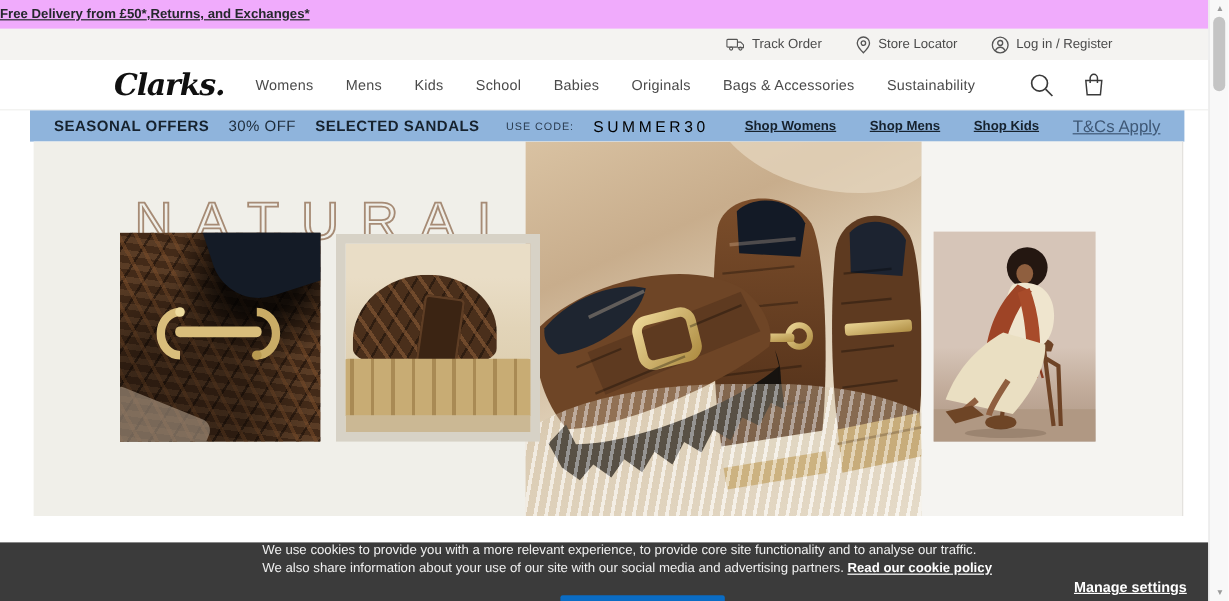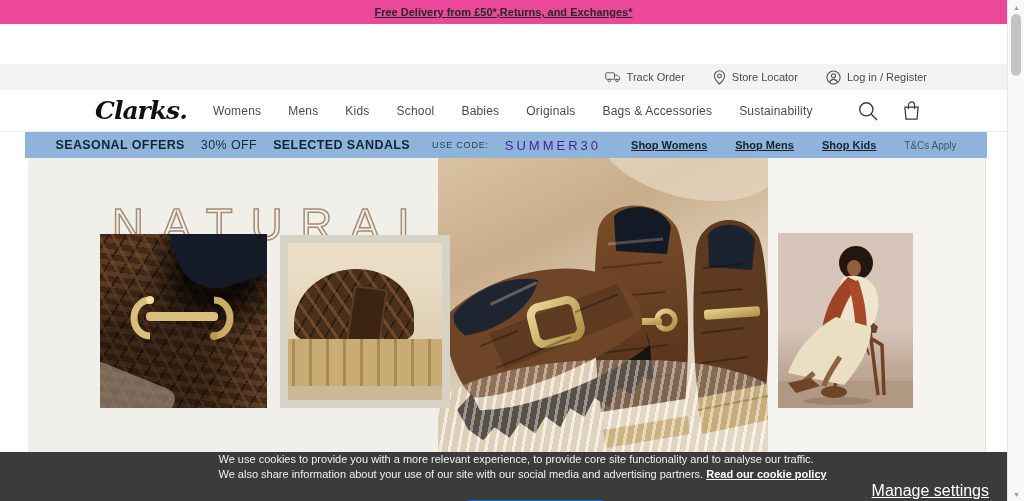--- a/index.html
+++ b/index.html
@@ -2,50 +2,50 @@
 <html><head>
 <meta charset="utf-8">
 <style>
   * { margin:0; padding:0; box-sizing:border-box; }
   html,body { width:1024px; height:501px; overflow:hidden; background:#fff;
               font-family:"Liberation Sans", sans-serif; }
   #stage { position:relative; width:1024px; height:501px; overflow:hidden; background:#fff; }
   #page { position:absolute; left:0; top:0; width:1007px; }
 
   
-  #topbanner { height:24px; background:#ec4899; display:flex; align-items:center; justify-content:center;
+  #topbanner { height:24px; background:#f0abfc; display:flex; align-items:center; 
                font-size:11px; font-weight:bold; color:#25282C; }
   #topbanner a { color:#25282C; text-decoration:underline; cursor:pointer; }
 
   
   #utilitybar { height:26px; background:#F4F3F1; display:flex; align-items:center; justify-content:flex-end;
-                gap:28px; padding-right:80px;margin-top:40px; }
+                gap:28px; padding-right:80px; }
   .util-item { display:flex; align-items:center; gap:6px; font-size:11px; color:#4B4B4B; cursor:pointer; }
   .util-item svg { display:block; }
 
   
   #navbar { height:42px; background:#fff; display:flex; align-items:center;
             padding:0 86px 0 95px; border-bottom:1px solid #F1F0EE; }
   #logo { font-family:"DejaVu Serif", serif; font-style:italic; font-weight:bold;
           font-size:25px; letter-spacing:-1px; color:#101010; margin-right:26px; cursor:pointer; }
   .nav-items { display:flex; gap:27px; }
   .nav-item { font-size:12px; color:#4A4A4A; letter-spacing:.2px; cursor:pointer; white-space:nowrap; }
   .nav-icons { margin-left:auto; display:flex; gap:24px; align-items:center; }
   .nav-icon { cursor:pointer; display:flex; }
 
   
   #promobar { margin-left:25px; width:962px; height:26px; background:#8FB4DC;
               display:flex; align-items:center; justify-content:center; gap:16px; white-space:nowrap; }
   .promo-title { font-size:12.5px; font-weight:bold; color:#16222E; letter-spacing:.4px; }
   .promo-offer { font-size:12.5px; font-weight:500; color:#1C2A38; letter-spacing:.4px; }
   .promo-target { font-size:12.5px; font-weight:bold; color:#16222E; letter-spacing:.4px; }
   .promo-usecode { font-size:9px; color:#2B3C50; letter-spacing:.8px; margin-left:6px; }
-  .promo-code { font-size:13px; color:#4c1d95; letter-spacing:3px; margin-right:8px; }
+  .promo-code { font-size:13px; color:#000000; letter-spacing:3px; margin-right:8px; }
   .promo-link { font-size:11px; font-weight:bold; color:#16222E; text-decoration:underline; cursor:pointer; margin:0 6px;text-align:right; }
-  .promo-terms { font-size:10px; color:#3F5876; cursor:pointer; margin-left:6px; }
+  .promo-terms { font-size:14px; color:#3F5876; text-decoration:underline; cursor:pointer; margin-left:6px; }
 
   
   #pagelabel { height:27px; display:flex; align-items:center; justify-content:center;
                font-size:11px; font-weight:600; letter-spacing:2px; color:#4C4C4C; }
 
   
   #hero { position:relative; margin-left:28px; width:958px; height:312px; overflow:hidden;
           background:#F5F4F1; border-right:1px solid #E4E2DE; cursor:pointer; }
   .hero-left { position:absolute; left:0; top:0; width:410px; height:100%; background:#F0EFE9; z-index:0; }
   .headline { position:absolute; z-index:1; color:transparent; -webkit-text-stroke:1.5px #A68B75;
@@ -90,21 +90,21 @@
   .creeper-floor { position:absolute; left:0; right:0; bottom:0; height:14px; background:#CBB894; }
 
   .inset-woman { position:absolute; left:750px; top:75px; width:135px; height:175px; z-index:3; overflow:hidden;
     background:linear-gradient(180deg,#D6C5B8 0 55%,#C2AC9B 75%,#AB9482 100%); }
 
   
   #cookiebar { position:absolute; left:0; bottom:0; width:1007px; height:49px; background:#3B3B3B; z-index:20;
     display:flex; align-items:center; padding:0 18px 0 60px;flex-direction:column; }
   #cookie-msg { width:612px; font-size:11px; line-height:15px; color:#F0F0F0; }
   #cookie-msg a { color:#fff; font-weight:bold; text-decoration:underline; cursor:pointer; }
-  #manage-link { margin-left:auto; font-size:16px; font-weight:normal; color:#fff;
+  #manage-link { margin-left:auto; font-size:12px; font-weight:bold; color:#fff;
     text-decoration:underline; cursor:pointer; white-space:nowrap; }
   #accept-btn { margin-left:22px; background:#0A6CC4; border:none; color:#fff; font-weight:bold;
     font-size:12px; padding:9px 16px; border-radius:2px; cursor:pointer;
     font-family:"Liberation Sans", sans-serif; white-space:nowrap; }
   #cookie-close { margin-left:96px; color:#8F8F8F; font-size:14px; cursor:pointer; }
 
   
   #scrollbar { position:absolute; right:0; top:0; width:17px; height:501px; background:#F8F8F8;
     border-left:1px solid #E6E6E6; z-index:30; }
   .scroll-arrow { width:17px; height:14px; display:flex; align-items:center; justify-content:center;

